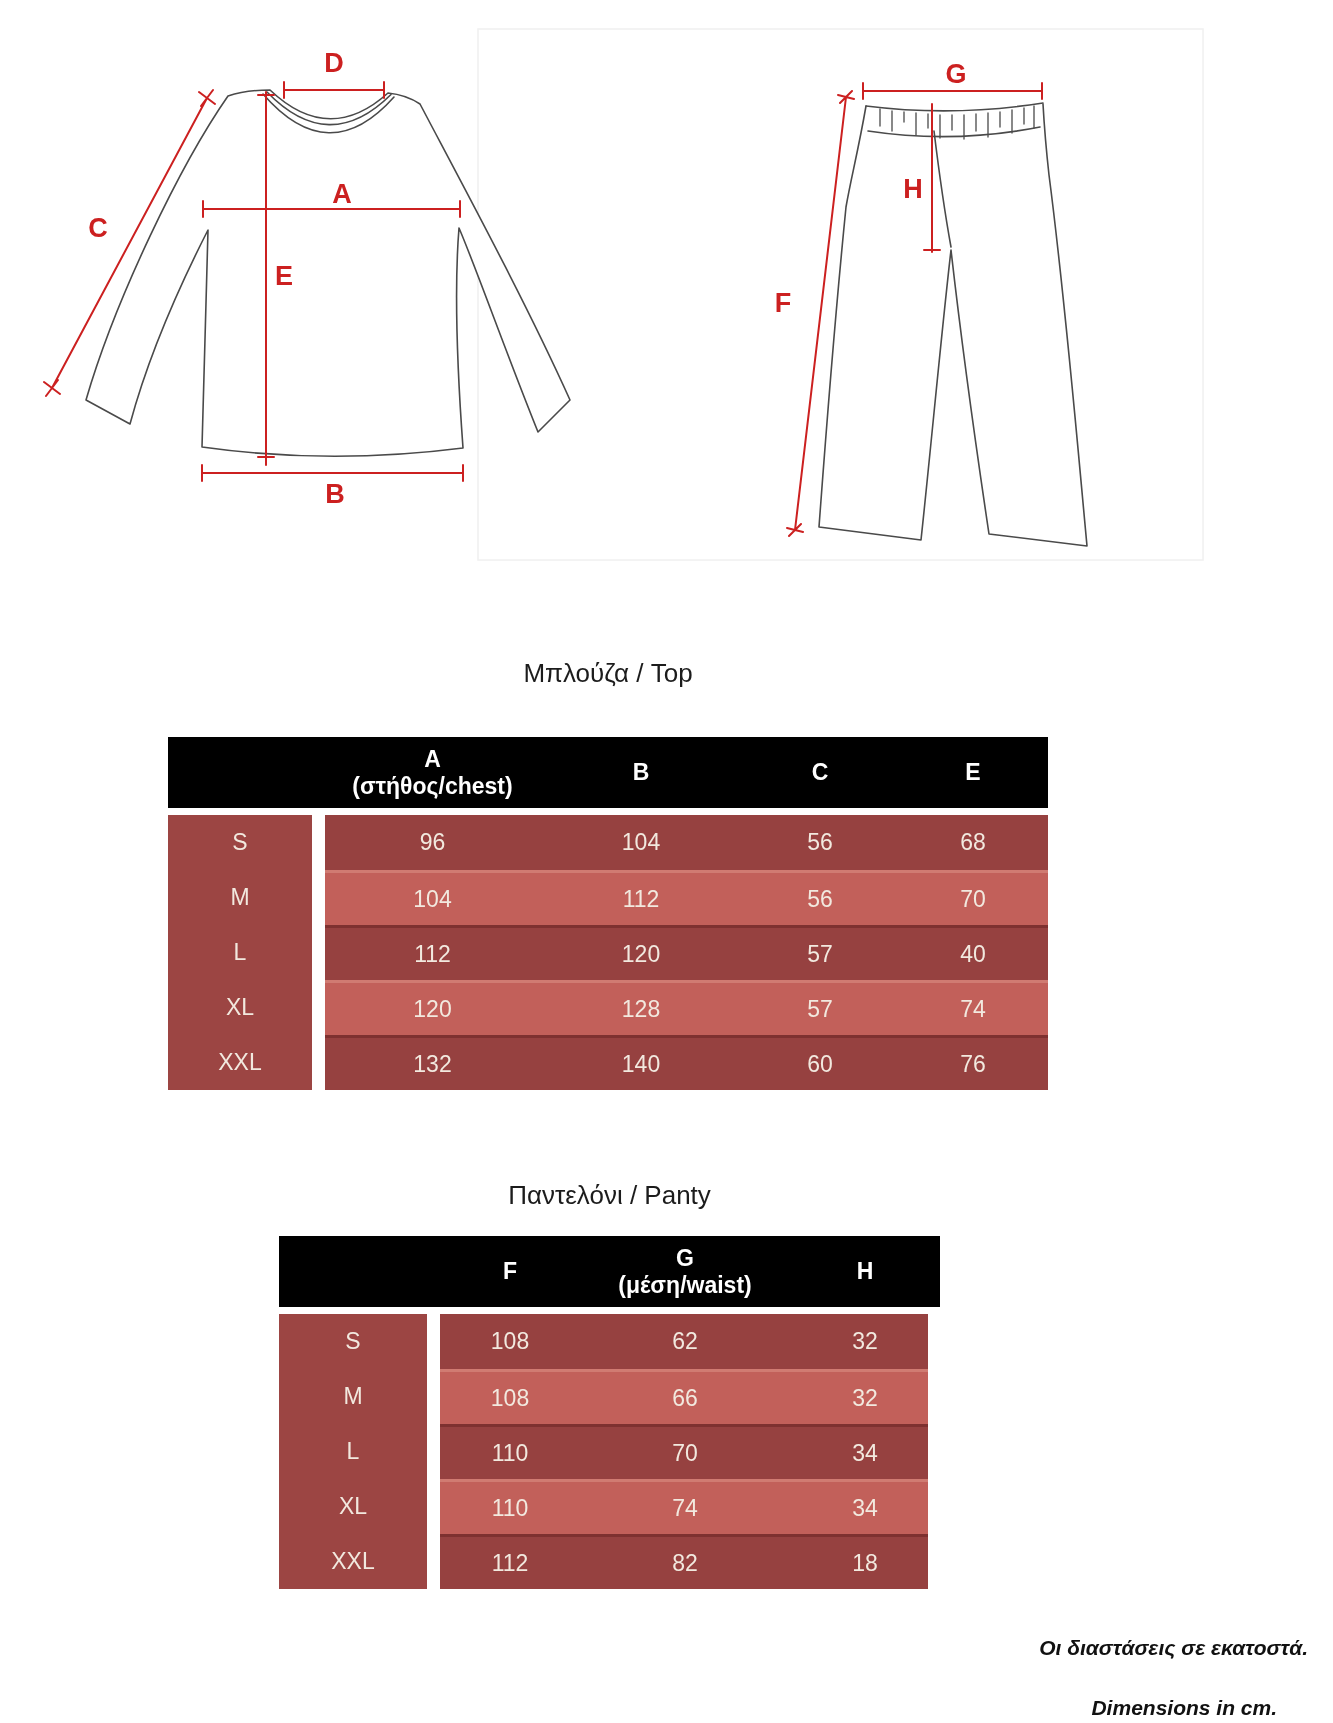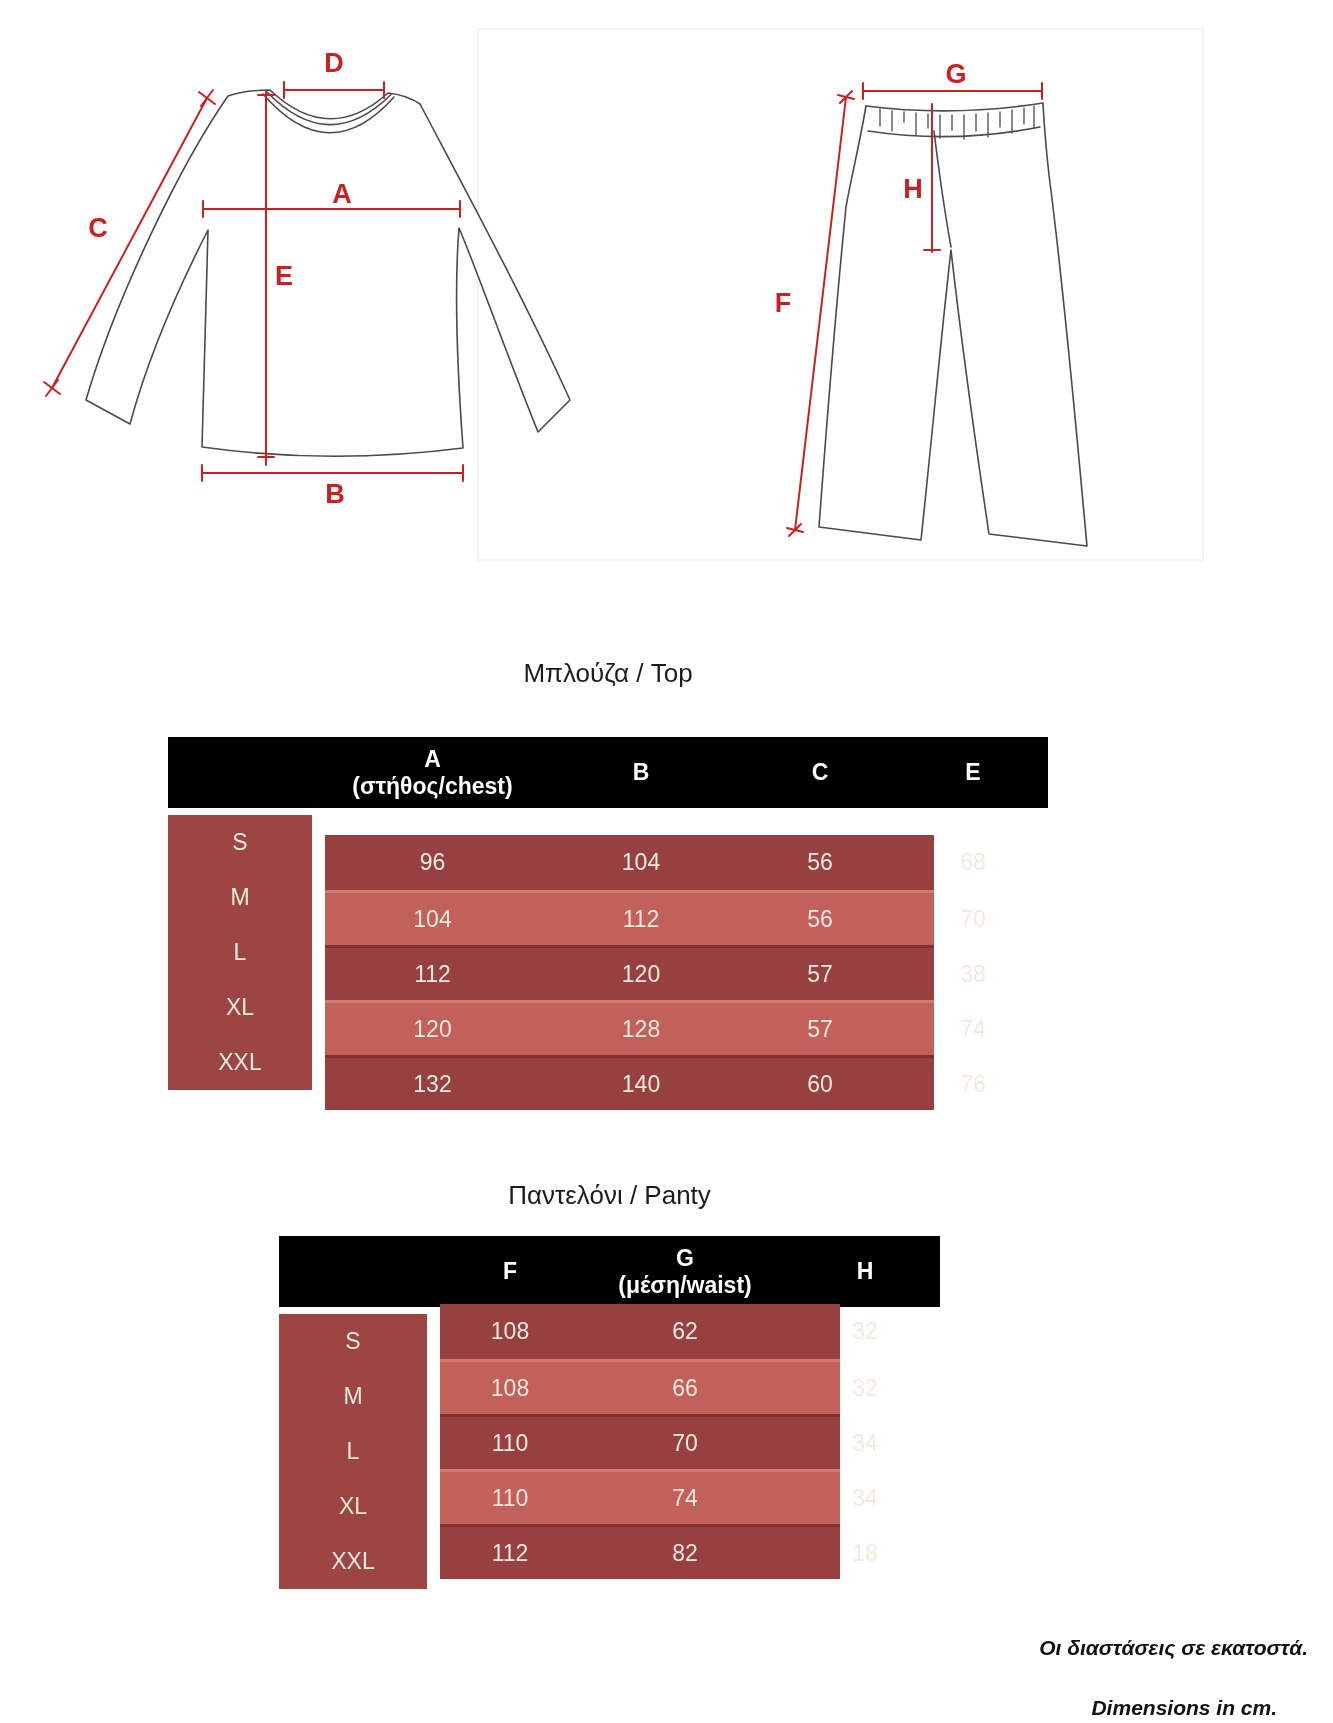--- a/index.html
+++ b/index.html
@@ -102,38 +102,38 @@
     </div>
 
     <div class="stub" style="left:0;top:78px;width:144px;height:275px;">
       <div class="sz">S</div>
       <div class="sz">M</div>
       <div class="sz">L</div>
       <div class="sz">XL</div>
       <div class="sz">XXL</div>
     </div>
 
-    <div class="dataarea" style="left:157px;top:78px;width:609px;margin-top:20px;">
+    <div class="dataarea" style="left:157px;top:78px;width:723px;">
       <div class="trow r-dark">
         <div>96</div>
         <div>104</div>
         <div>56</div>
         <div>68</div>
       </div>
       <div class="trow r-light">
         <div>104</div>
         <div>112</div>
         <div>56</div>
         <div>70</div>
       </div>
       <div class="trow r-dark">
         <div>112</div>
         <div>120</div>
         <div>57</div>
-        <div>38</div>
+        <div>40</div>
       </div>
       <div class="trow r-light">
         <div>120</div>
         <div>128</div>
         <div>57</div>
         <div>74</div>
       </div>
       <div class="trow r-dark">
         <div>132</div>
         <div>140</div>
@@ -160,21 +160,21 @@
     </div>
 
     <div class="stub" style="left:0;top:78px;width:148px;height:275px;">
       <div class="sz">S</div>
       <div class="sz">M</div>
       <div class="sz">L</div>
       <div class="sz">XL</div>
       <div class="sz">XXL</div>
     </div>
 
-    <div class="dataarea" style="left:161px;top:68px;width:400px;">
+    <div class="dataarea" style="left:161px;top:78px;width:488px;">
       <div class="trow r-dark">
         <div>108</div>
         <div>62</div>
         <div>32</div>
       </div>
       <div class="trow r-light">
         <div>108</div>
         <div>66</div>
         <div>32</div>
       </div>

